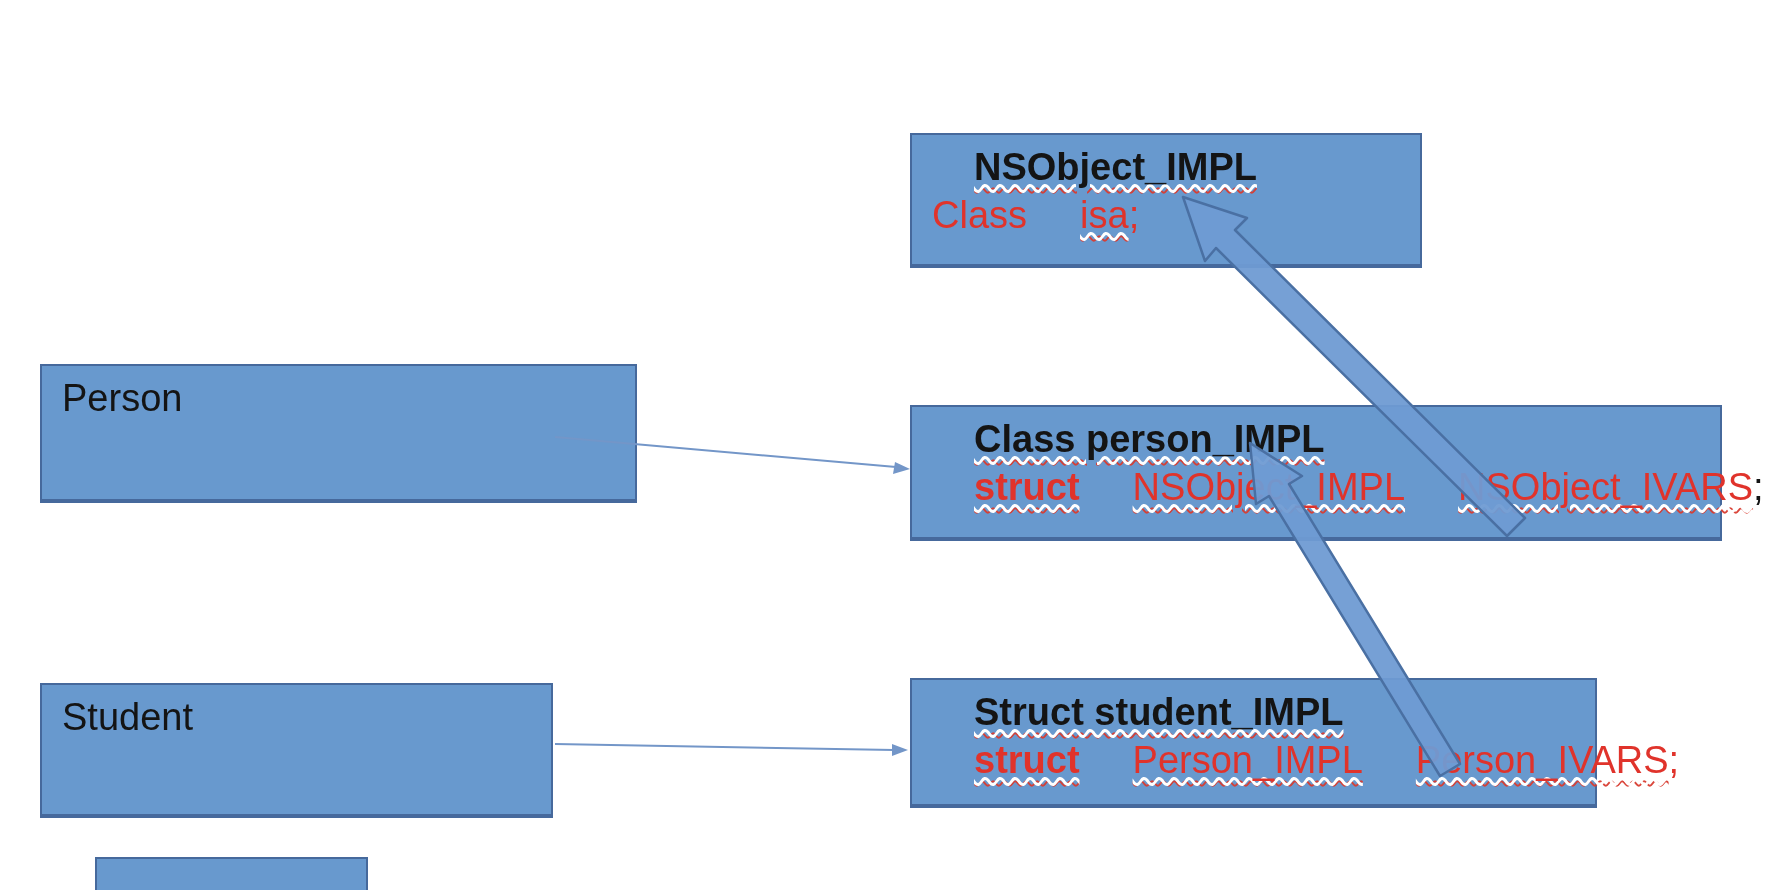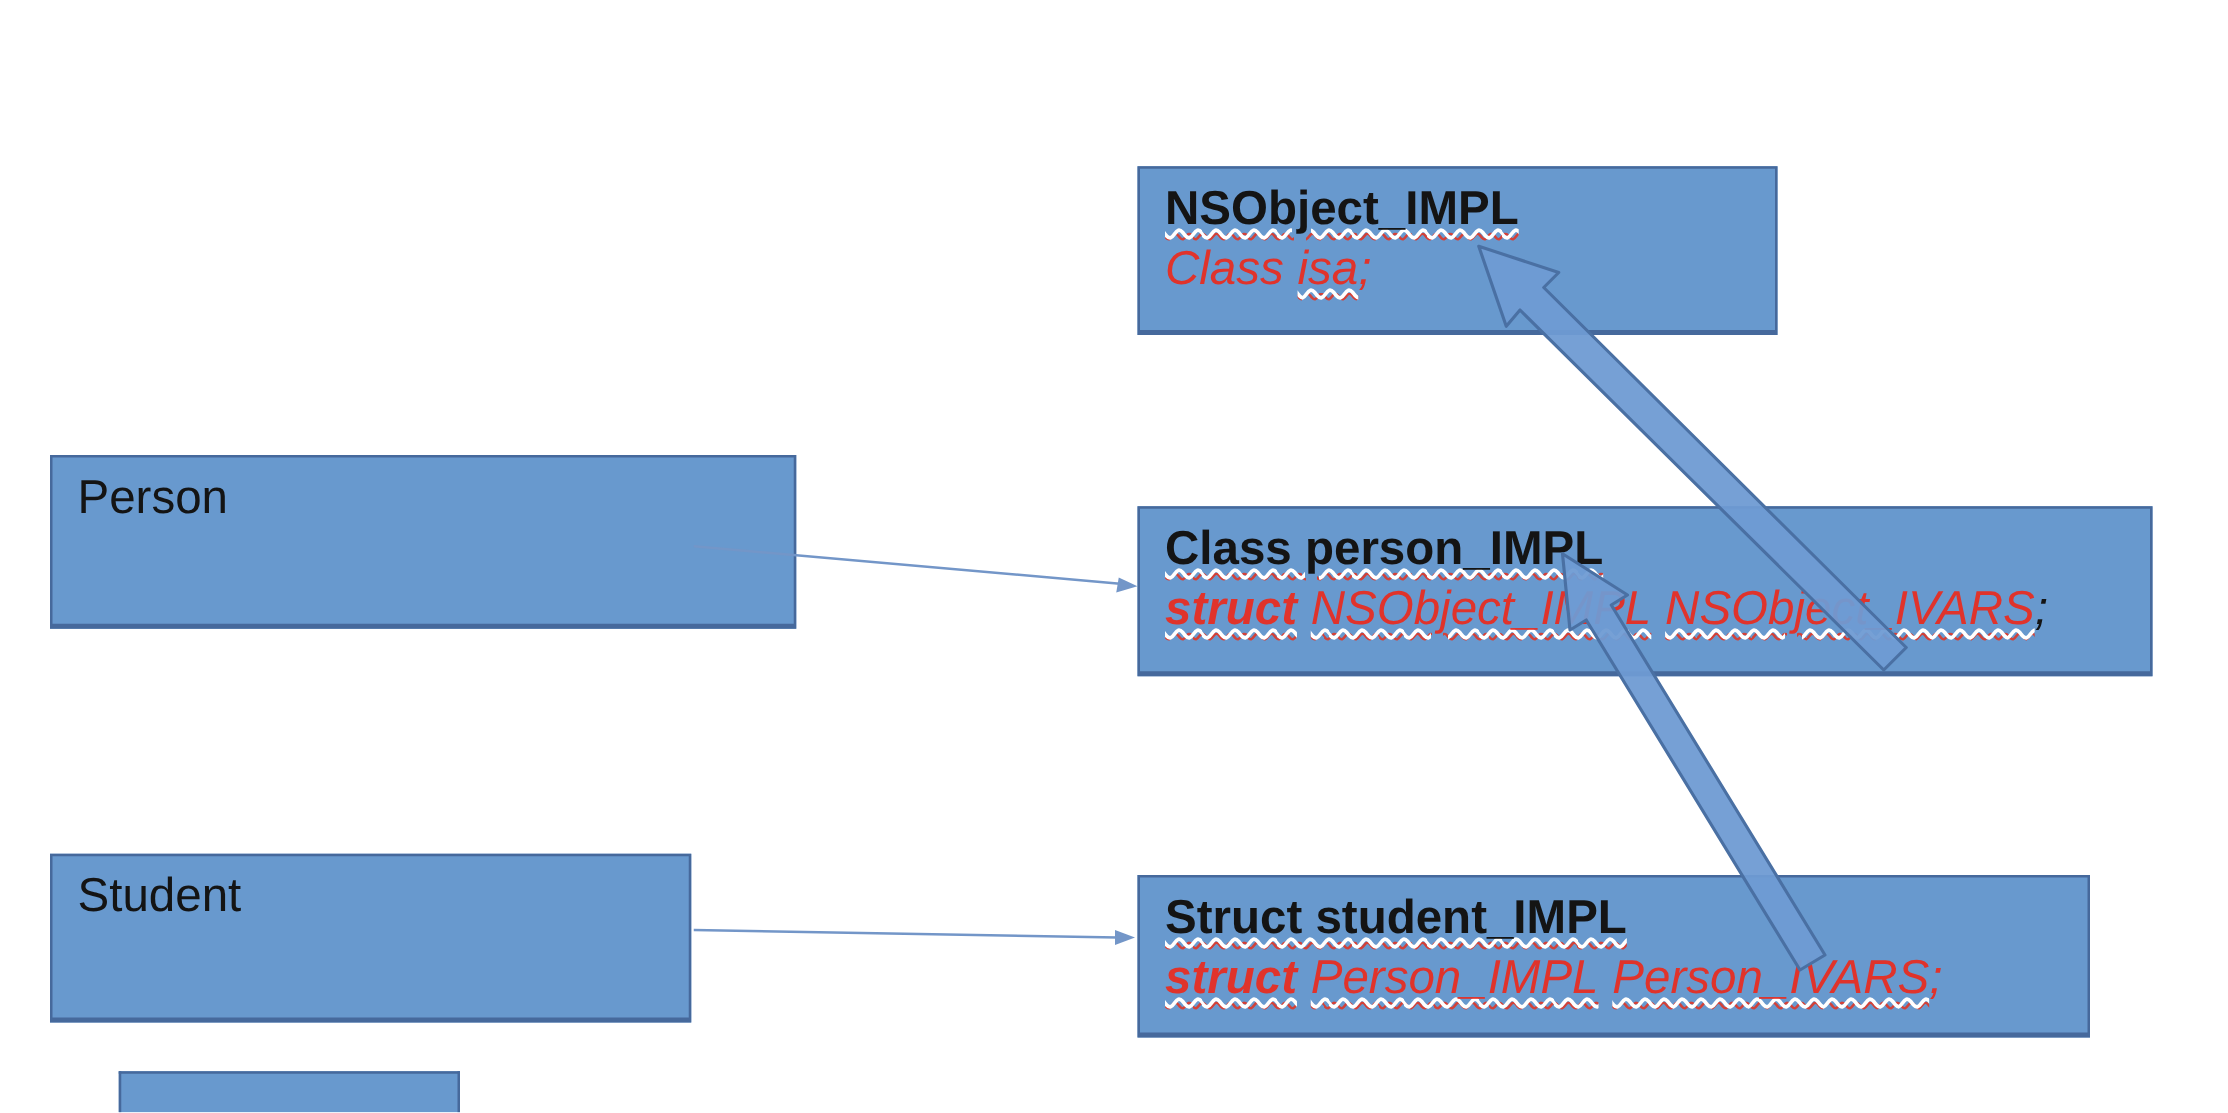--- a/index.html
+++ b/index.html
@@ -29,46 +29,47 @@
     padding:8px 0 0 20px;
     z-index:1;
   }
   .box .line{
     display:block;
     font-size:38px;
     line-height:48px;
     white-space:nowrap;
   }
   .title-line{color:var(--title-text);font-weight:600;}
-  .code-line{color:var(--code-text);font-style:italic;}
+  .code-line{color:var(--code-text);}
   .label-line{color:var(--title-text);font-size:38px;line-height:46px;}
   .kw{font-weight:bold;}
   .sp{margin-right:0.29em;}
   .term-black{color:#141414;}
   .term-red{color:var(--code-text);}
   
   .sq{
     text-decoration-line:underline;
     text-decoration-style:wavy;
     text-decoration-color:rgba(216,60,48,0.95);
     text-decoration-thickness:2px;
     text-underline-offset:7px;
+    margin-left:42px;
   }
   .sq > .sqw{
     text-decoration-line:underline;
     text-decoration-style:wavy;
     text-decoration-color:#ffffff;
     text-decoration-thickness:2.5px;
     text-underline-offset:4px;
   }
   #box-nsobject{left:910px;top:133px;width:512px;height:135px;}
   #box-person{left:40px;top:364px;width:597px;height:139px;}
   #box-person-impl{left:910px;top:405px;width:812px;height:136px;}
   #box-student{left:40px;top:683px;width:513px;height:135px;}
-  #box-student-impl{left:910px;top:700px;width:762px;height:130px;}
+  #box-student-impl{left:910px;top:678px;width:687px;height:130px;}
   #box-partial{
     left:95px;top:857px;width:273px;height:33px;
     border-bottom:none;
   }
   .overlay{
     position:absolute;left:0;top:0;width:1782px;height:890px;
     z-index:5;pointer-events:none;
   }
   .big-arrow{
     fill:var(--arrow-fill);

